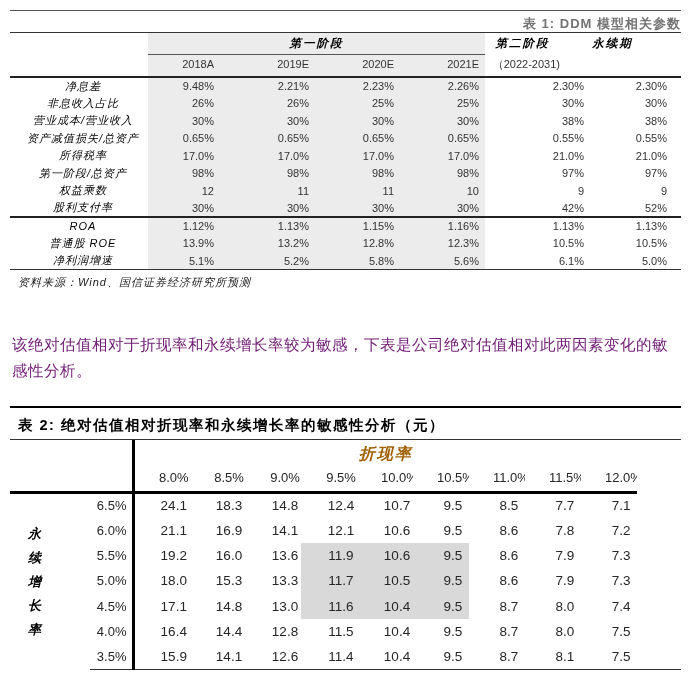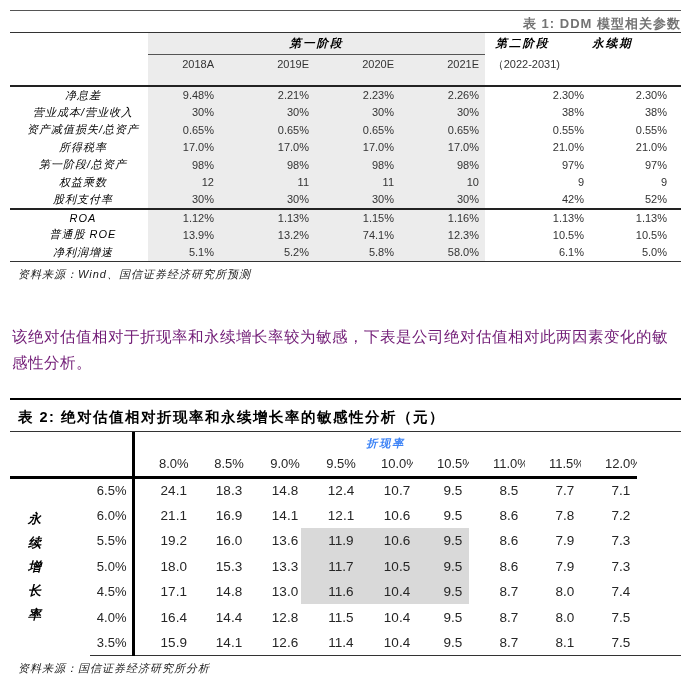--- a/index.html
+++ b/index.html
@@ -23,21 +23,21 @@
     border-top:1px solid #555; border-bottom:1px solid #333;
     height:23px; padding:4px 0 0 8px;
     font-size:13px; font-weight:bold; color:#737373; letter-spacing:1px;text-align:right;
   }
   .t1 .band { background:var(--band,#ececec); }
   .t1 th, .t1 td { font-size:11px; color:#333; }
   .t1 .stage-row th { height:21px; font-size:11.5px; color:#000; font-weight:bold; }
   .t1 .stage1 { text-align:center; border-bottom:1px solid #555; letter-spacing:2px; }
   .t1 .stage2 { text-align:center; padding-right:30px; letter-spacing:2px;margin-top:16px; }
   .t1 .stage3 { text-align:center; padding-right:46px; letter-spacing:2px; }
-  .t1 .year-row th { height:32px; text-align:right; padding-right:6px; vertical-align:top; padding-top:3px; }
+  .t1 .year-row th { height:23px; text-align:right; padding-right:6px; vertical-align:top; padding-top:3px; }
   .t1 .year-row .sub { padding:3px 30px 0 0; }
   .t1 .year-row th { border-bottom:2px solid #222; }
   .t1 tbody td { height:17.5px; text-align:right; padding-right:6px; }
   .t1 tbody td.rlabel {
     text-align:center; padding:0 0 0 8px; color:#000; font-size:11px; letter-spacing:1px;
   }
   .t1 tbody td.c-last { padding-right:14px; }
   .t1 tbody tr.sep-before td { border-top:2px solid #222; }
   .t1 tbody tr:last-child td { border-bottom:1px solid #333; }
 
@@ -50,21 +50,21 @@
 
   
   .t2block { margin-top:22px; }
   .t2-title {
     border-top:2px solid #000; border-bottom:1px solid #333;
     height:34px; padding:8px 0 0 8px;
     font-size:14.5px; font-weight:bold; color:#000; letter-spacing:1.5px;
   }
   .t2 th, .t2 td { font-size:13px; color:#262626; }
   .t2 .vline { border-right:3px solid #000; }
-  .t2 .axis-title { height:19px; text-align:center; padding-top:4px; font-size:11px; color:#3b82f6; font-weight:bold; letter-spacing:2px;font-style:italic; }
+  .t2 .axis-title { height:19px; text-align:center; padding-top:4px; font-size:16px; color:#a16207; font-weight:bold; letter-spacing:2px;font-style:italic; }
   .t2 .rates-row th { height:27px; vertical-align:middle; text-align:center; padding-left:24px;margin-left:38px; }
   .t2 .rates-row th.hb { border-bottom:3px solid #000; }
   .t2 tbody td { height:25.4px; text-align:center; padding-left:24px; vertical-align:middle; font-size:13.5px; }
   .t2 tbody td.rlabel {
     border-right:3px solid #000; text-align:right; padding:0 5px 0 0; font-size:13px;
   }
   .t2 tbody td.axis { padding:0 0 0 18px; text-align:left; vertical-align:middle; }
   .t2 tbody td.hl { background:var(--hl,#d9d9d9); }
   .t2 tbody tr:last-child td { border-bottom:1.5px solid #333; }
   .axis-stack { display:flex; flex-direction:column; align-items:flex-start; gap:6px;
@@ -109,20 +109,29 @@
           <tr>
             <td class="rlabel kai">净息差</td>
             <td class="band">9.48%</td>
             <td class="band">2.21%</td>
             <td class="band">2.23%</td>
             <td class="band">2.26%</td>
             <td>2.30%</td>
             <td class="c-last">2.30%</td>
           </tr>
           <tr>
+            <td class="rlabel kai">非息收入占比</td>
+            <td class="band">26%</td>
+            <td class="band">26%</td>
+            <td class="band">25%</td>
+            <td class="band">25%</td>
+            <td>30%</td>
+            <td class="c-last">30%</td>
+          </tr>
+          <tr>
             <td class="rlabel kai">营业成本/营业收入</td>
             <td class="band">30%</td>
             <td class="band">30%</td>
             <td class="band">30%</td>
             <td class="band">30%</td>
             <td>38%</td>
             <td class="c-last">38%</td>
           </tr>
           <tr>
             <td class="rlabel kai">资产减值损失/总资产</td>
@@ -175,31 +184,31 @@
             <td class="band">1.13%</td>
             <td class="band">1.15%</td>
             <td class="band">1.16%</td>
             <td>1.13%</td>
             <td class="c-last">1.13%</td>
           </tr>
           <tr>
             <td class="rlabel kai">普通股 ROE</td>
             <td class="band">13.9%</td>
             <td class="band">13.2%</td>
-            <td class="band">74.1%</td>
+            <td class="band">12.8%</td>
             <td class="band">12.3%</td>
             <td>10.5%</td>
             <td class="c-last">10.5%</td>
           </tr>
           <tr>
             <td class="rlabel kai">净利润增速</td>
             <td class="band">5.1%</td>
             <td class="band">5.2%</td>
             <td class="band">5.8%</td>
-            <td class="band">58.0%</td>
+            <td class="band">5.6%</td>
             <td>6.1%</td>
             <td class="c-last">5.0%</td>
           </tr>
         </tbody>
     </table>
     <div class="source kai">资料来源：Wind、国信证券经济研究所预测</div>
   </section>
 
   <p class="para">该绝对估值相对于折现率和永续增长率较为敏感，下表是公司绝对估值相对此两因素变化的敏感性分析。</p>
 
@@ -336,16 +345,15 @@
             <td>11.4</td>
             <td>10.4</td>
             <td>9.5</td>
             <td>8.7</td>
             <td>8.1</td>
             <td>7.5</td>
             <td class="spacer"></td>
           </tr>
         </tbody>
     </table>
-    <div class="source kai">资料来源：国信证券经济研究所分析</div>
   </section>
 
 </div>
 
 </body></html>

